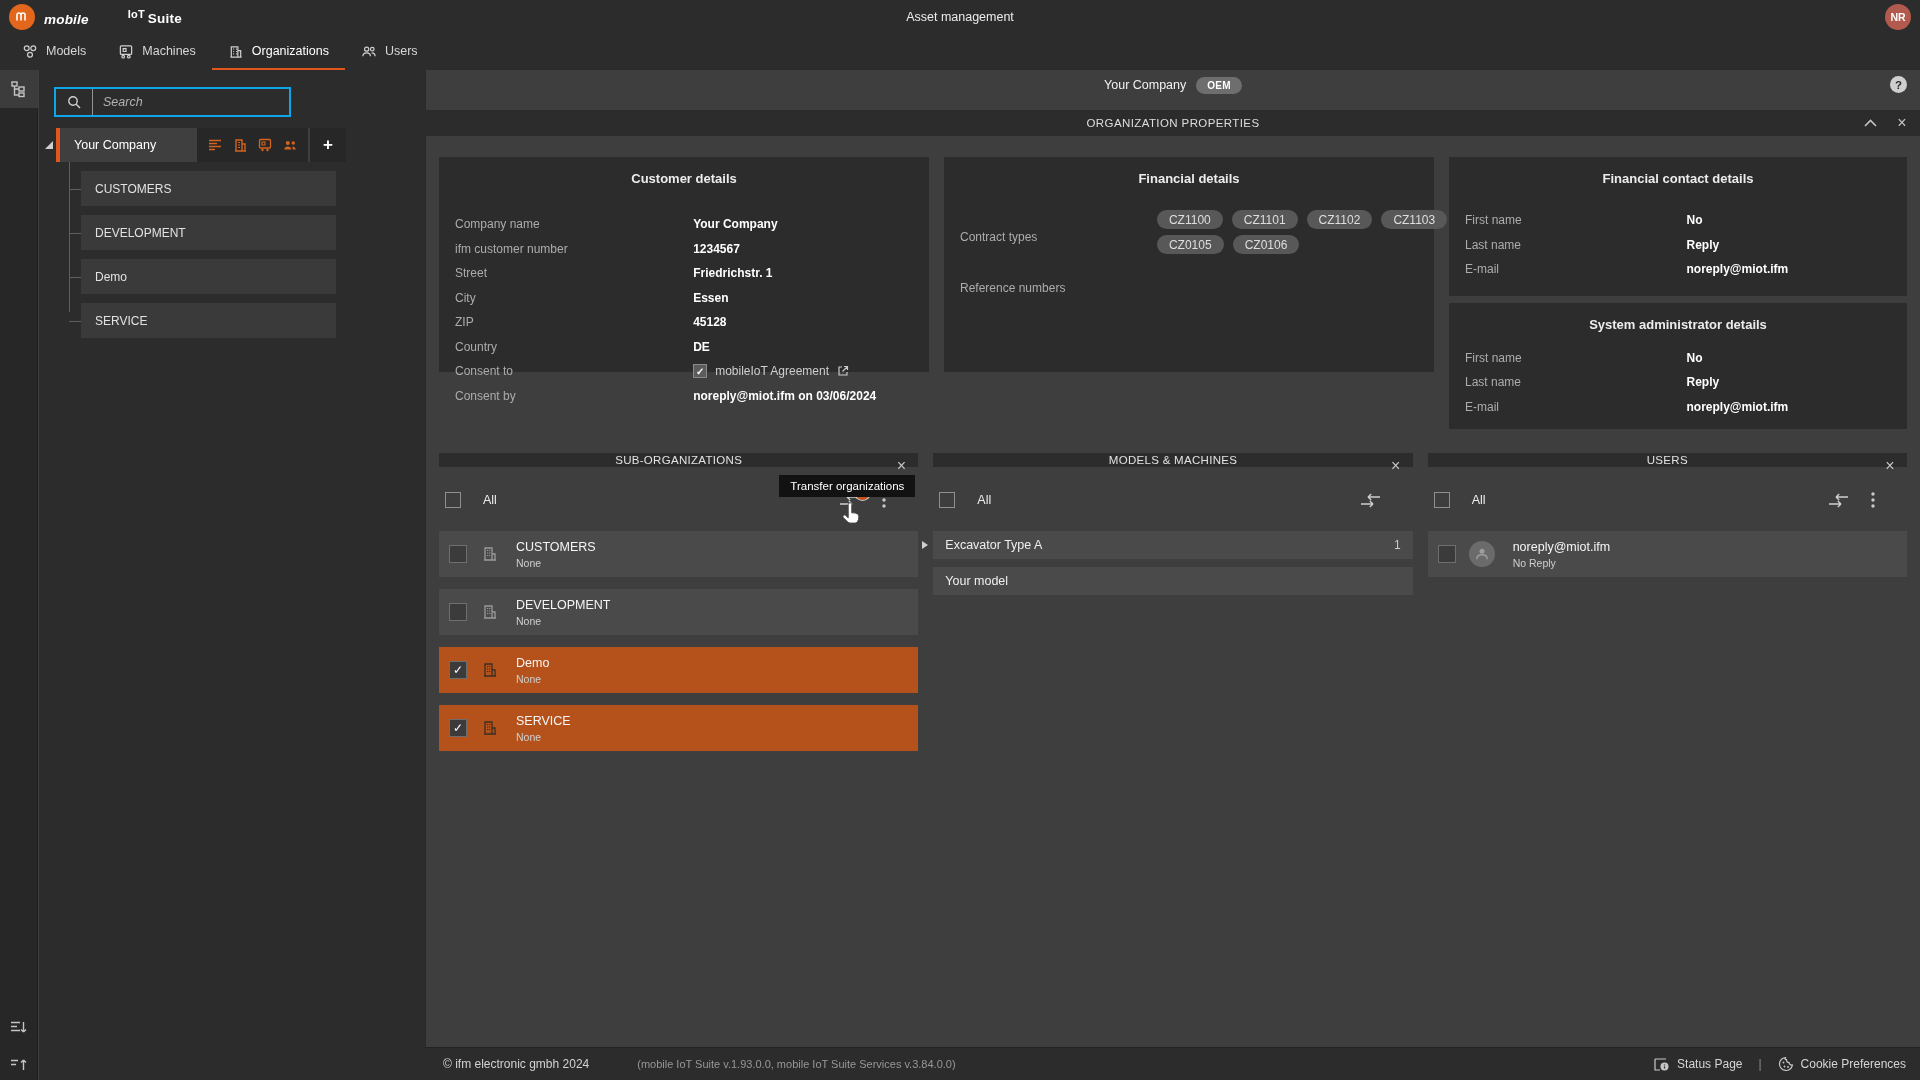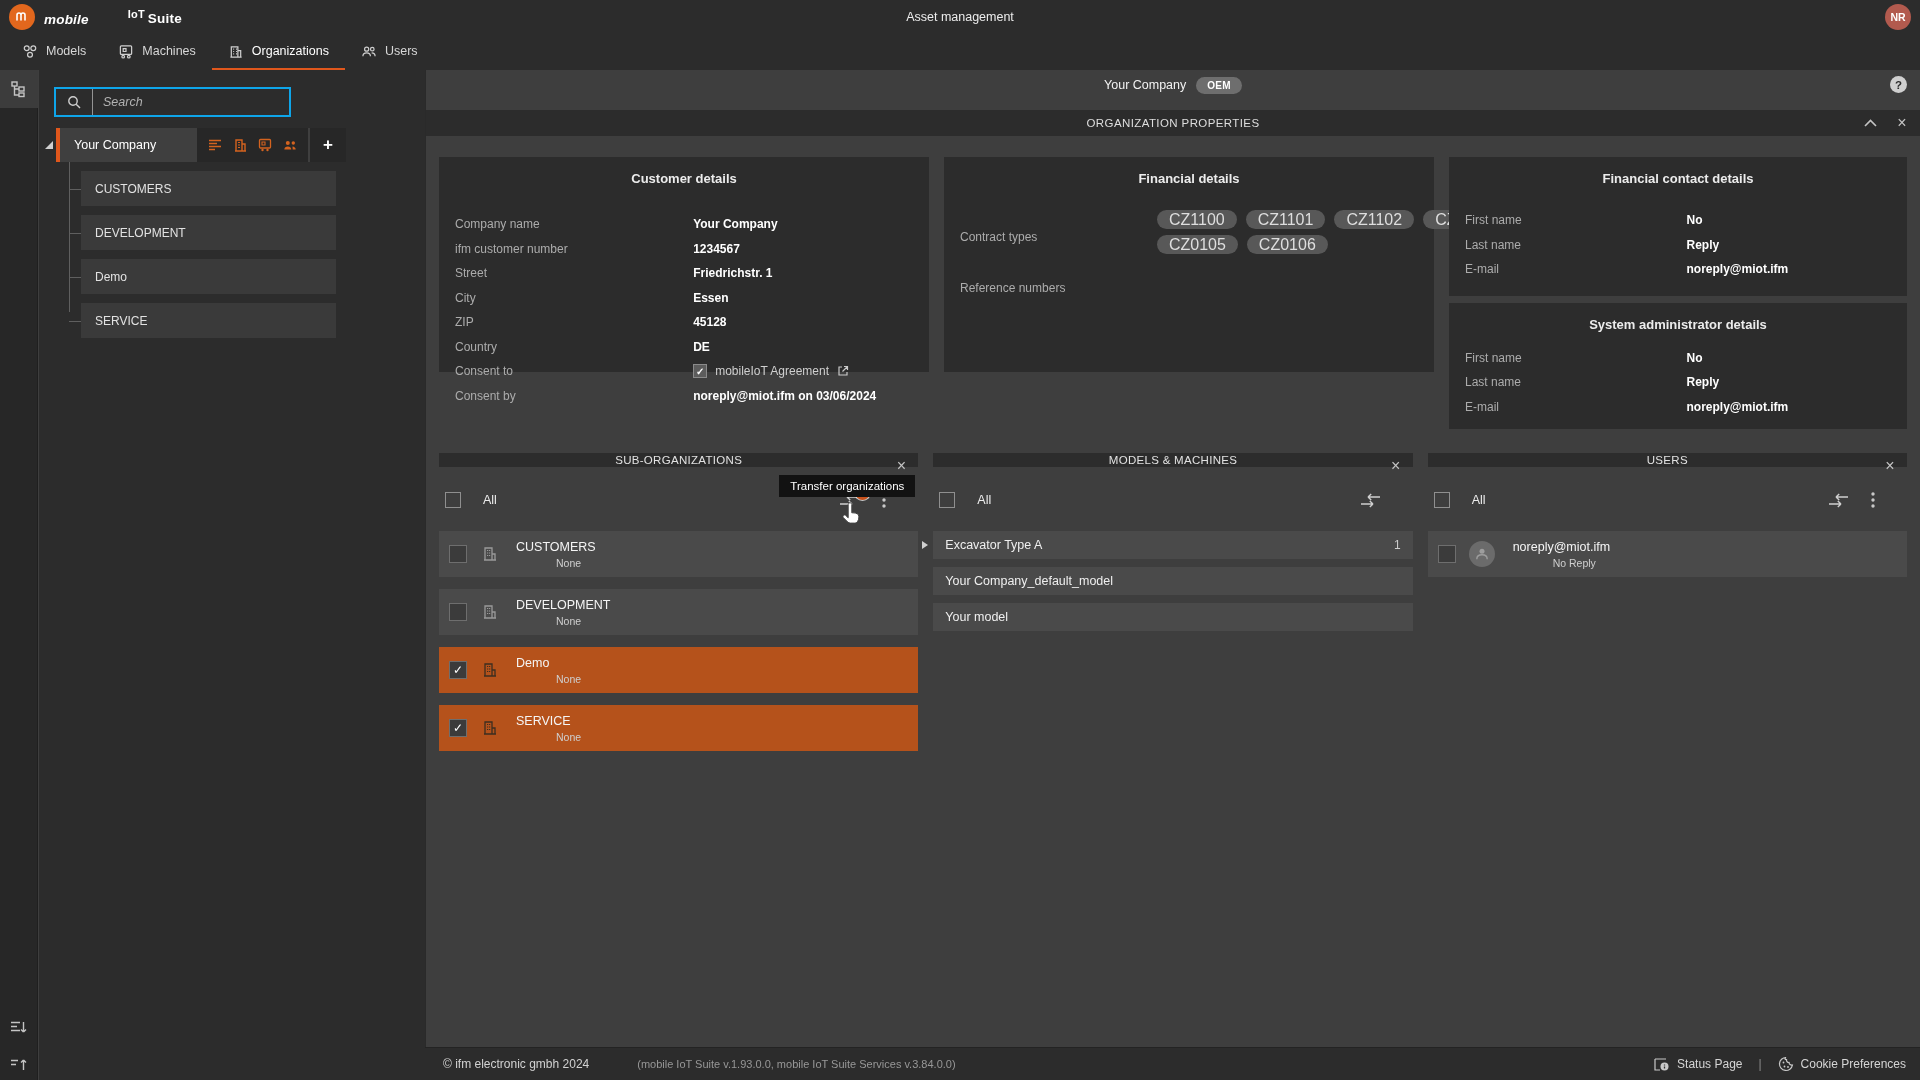--- a/index.html
+++ b/index.html
@@ -68,21 +68,21 @@
   .panel-title { text-align:center; font-size:13px; color:#ececec; }
   .rows { margin-top:26px; }
   .drow { position:relative; height:24.5px; display:flex; align-items:center; }
   .lbl { font-size:12px; color:#acacac; }
   .val { position:absolute; left:52%; font-size:12px; color:#fff; font-weight:600; display:flex; align-items:center; gap:8px; }
   .val2 { left:43%; }
   .cb-sm { width:14px; height:14px; background:#5c5c5c; border:1px solid #8a8a8a; display:inline-flex; align-items:center; justify-content:center; color:#fff; font-size:10px; cursor:pointer; }
   .agree { color:#cfcfcf; font-weight:400; }
   .chips-wrap { position:absolute; left:43%; top:-2px; display:flex; flex-direction:column; gap:6px; }
   .chip-row { display:flex; gap:9px; }
-  .chip { height:19px; padding:0 12px; border-radius:10px; background:#585858; color:#dedede; font-size:16px; display:inline-flex; align-items:center; cursor:default; }
+  .chip { height:19px; padding:0 12px; border-radius:10px; background:#585858; color:#dedede; font-size:12px; display:inline-flex; align-items:center; cursor:default; }
   .contract-row { position:relative; height:50px; display:flex; align-items:center; }
   .ref-row { position:relative; height:24px; display:flex; align-items:center; margin-top:14px; }
 
   .row2 { position:absolute; top:383px; bottom:0; left:13px; right:13px; display:flex; gap:15px; }
   .col { flex:1; position:relative; }
   .section-head { height:14px; background:#2c2c2c; display:flex; align-items:center; justify-content:center; font-size:11.5px; letter-spacing:.3px; color:#e2e2e2; position:relative; }
   .section-head .xchar { position:absolute; right:12px; top:5px; cursor:pointer; }
   .all-row { height:20px; margin:23px 0 21px; display:flex; align-items:center; padding:0 6px; position:relative; }
   .cb { width:16px; height:16px; border:1px solid #8f8f8f; background:transparent; cursor:pointer; }
   .all-label { margin-left:22px; font-size:12.5px; color:#ececec; }
@@ -93,21 +93,21 @@
   .cursor-hand { position:absolute; top:9px; left:0; width:24px; height:26px; z-index:12; pointer-events:none; }
   .tooltip { position:absolute; top:22px; right:3px; background:#121212; color:#fff; font-size:11.5px; padding:5px 11px; white-space:nowrap; z-index:11; }
 
   .sub-item { height:46px; margin-bottom:12px; background:#4a4a4a; display:flex; align-items:center; padding:0 10px; cursor:pointer; }
   .sub-item.selected { background:#b5521b; }
   .cb-item { width:18px; height:18px; background:#3b3b3b; border:1px solid #6e6e6e; display:flex; align-items:center; justify-content:center; color:#fff; font-size:12px; cursor:pointer; flex:none; }
   .sub-item .bld { margin-left:15px; color:#9a9a9a; flex:none; display:flex; }
   .sub-item.selected .bld { color:#3d2e20; }
   .item-text { margin-left:18px; display:flex; flex-direction:column; gap:3px; }
   .item-name { font-size:12.5px; color:#f5f5f5; }
-  .item-desc { font-size:10.5px; color:#cfcfcf;margin-left:40px; }
+  .item-desc { font-size:10.5px; color:#cfcfcf; }
 
   .model-item { position:relative; height:28px; margin-bottom:8px; background:#4a4a4a; display:flex; align-items:center; padding:0 12px; font-size:12.5px; color:#efefef; cursor:pointer; }
   .expander { position:absolute; left:-11px; top:10px; width:0; height:0; border-top:4.5px solid transparent; border-bottom:4.5px solid transparent; border-left:6px solid #cfcfcf; cursor:pointer; }
   .model-count { margin-left:auto; color:#cccccc; font-size:12px; }
 
   .user-item { height:46px; background:#4a4a4a; display:flex; align-items:center; padding:0 10px; cursor:pointer; }
   .user-avatar { width:26px; height:26px; border-radius:50%; background:#6b6b6b; margin-left:13px; display:flex; align-items:center; justify-content:center; flex:none; }
 
   
   .footer { position:absolute; left:425px; right:0; bottom:0; height:33px; background:#2c2c2c; border-top:1px solid #232323; display:flex; align-items:center; }
@@ -473,23 +473,20 @@
                 </svg>
             </span>
           </span>
         </div>
         <div class="model-item">
           <span class="expander"></span>
           <span>Excavator Type A</span>
           <span class="model-count">1</span>
         </div>
         <div class="model-item">
-          <span>Your Company_default_model</span>
-        </div>
-        <div class="model-item">
           <span>Your model</span>
         </div>
       </div>
 
       <div class="col">
         <div class="section-head">
           <span>USERS</span>
           <span class="xchar">×</span>
         </div>
         <div class="all-row">

